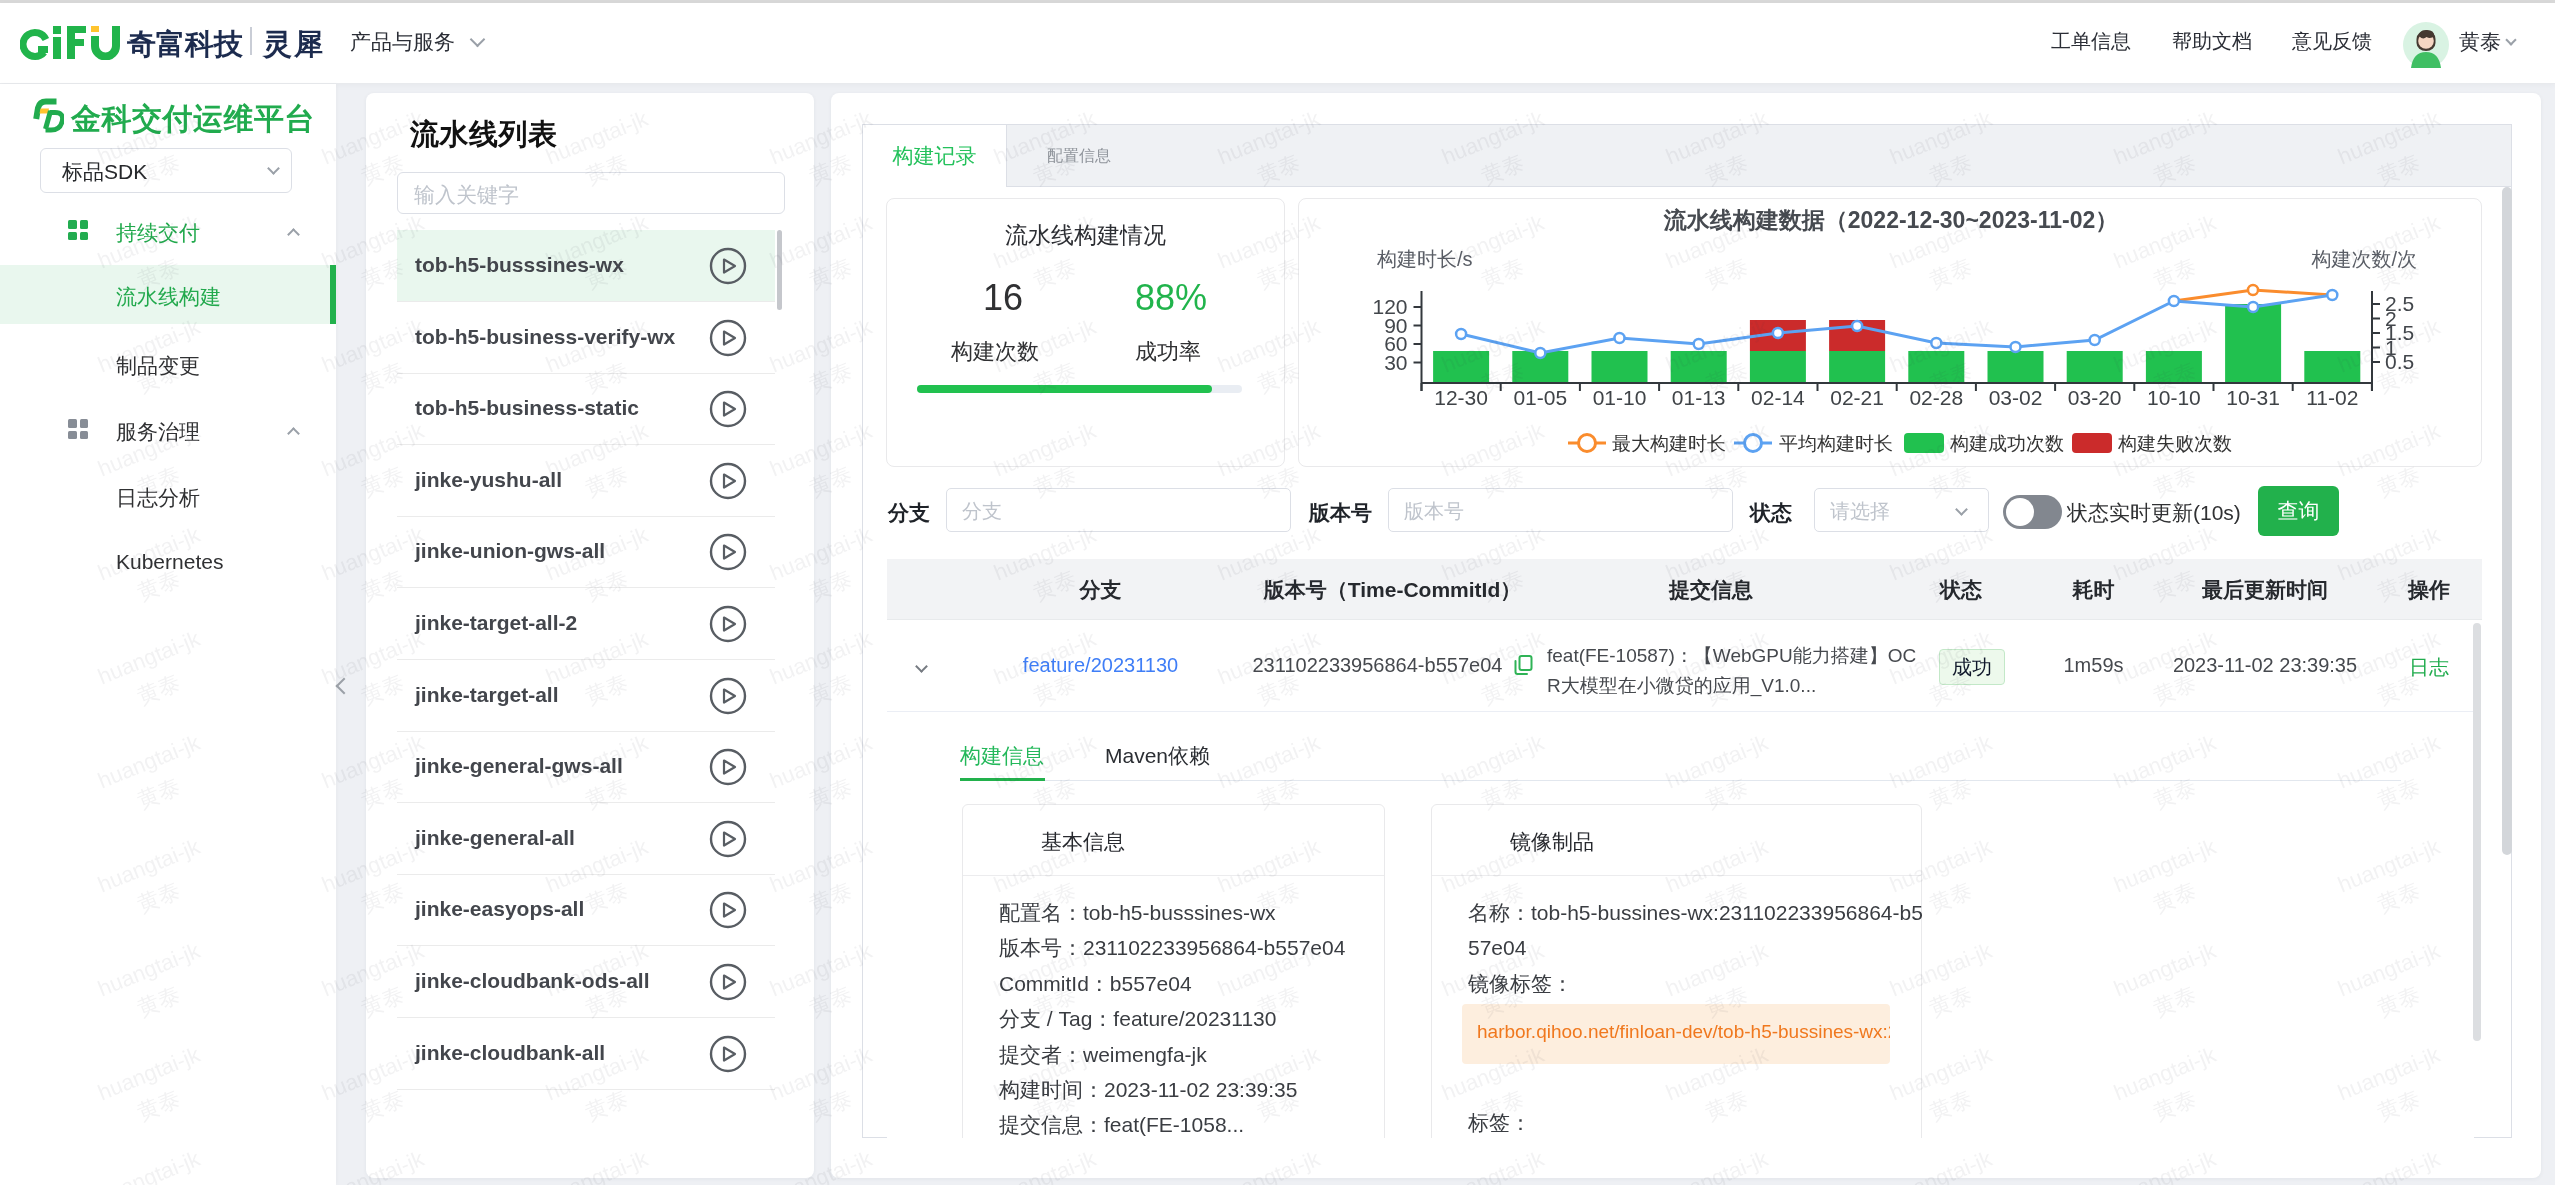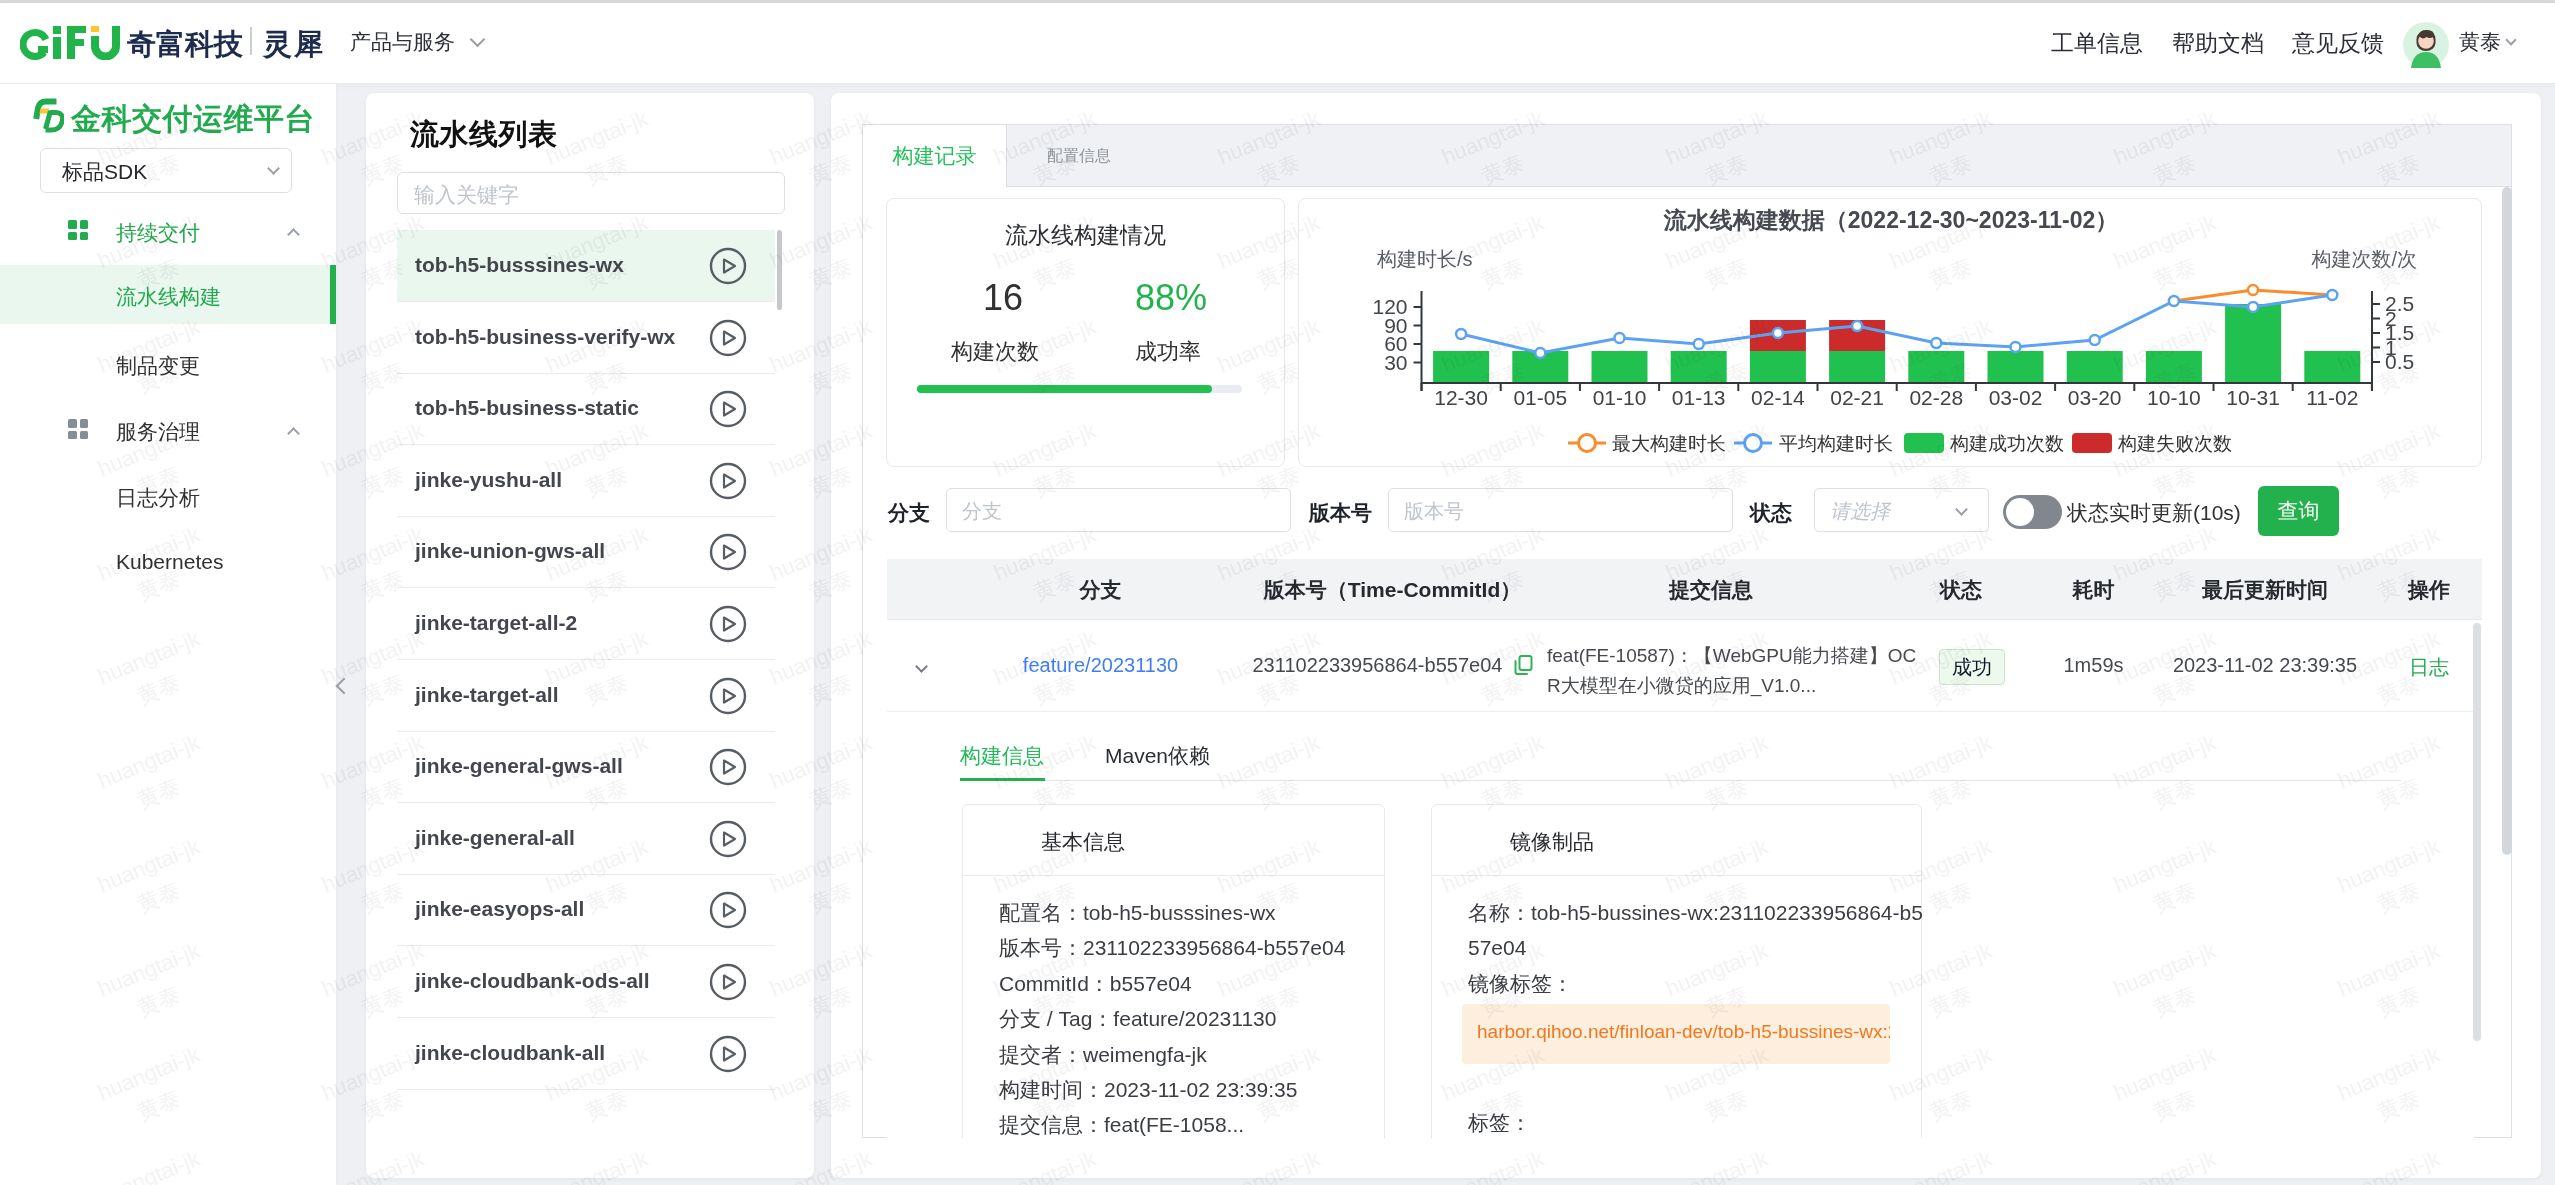--- a/index.html
+++ b/index.html
@@ -12,21 +12,21 @@
   #topstrip { left:0; top:0; width:2555px; height:3px; background:#d8d8d8; }
   #nav { left:0; top:3px; width:2555px; height:81px; background:#fff; border-bottom:1px solid #e8eaed; box-shadow:0 2px 6px rgba(0,0,0,0.03); }
   #nav .brandtext { position:absolute; left:127px; top:22px; font-size:29px; font-weight:bold; color:#1c2b4e; }
   #nav .divider { position:absolute; left:250px; top:24px; width:2px; height:28px; background:#c9cdd6; }
   #nav .lingxi { position:absolute; left:263px; top:22px; font-size:29px; font-weight:bold; color:#1c2b4e; letter-spacing:2px;}
   #nav .prod { position:absolute; left:350px; top:25px; font-size:21px; color:#2b2e36; }
   .chev { display:inline-block; width:11px; height:11px; border-right:2px solid #9aa0a8; border-bottom:2px solid #9aa0a8; }
   .chev.down { transform:rotate(45deg); }
   .chev.up { transform:rotate(-135deg); }
   .chev.left { transform:rotate(135deg); }
-  #nav .rlink { position:absolute; top:25px; font-size:23px; color:#2b2e36; }
+  #nav .rlink { position:absolute; top:25px; font-size:20px; color:#2b2e36; }
   #nav .uname { position:absolute; top:25px; left:2459px; font-size:21px; color:#2b2e36; }
 
   
   #sidebar { left:0; top:84px; width:336px; height:1101px; background:#fff; box-shadow:1px 0 4px rgba(0,0,0,0.03); }
   #sidebar .slogo-text { position:absolute; left:71px; top:15px; font-size:30px; font-weight:bold; color:#21ab4e; letter-spacing:0.5px;}
   #sel { position:absolute; left:40px; top:64px; width:252px; height:45px; border:1px solid #dcdfe6; border-radius:6px; }
   #sel .t { position:absolute; left:21px; top:9px; font-size:21px; color:#26282b; }
   .gicon { position:absolute; width:22px; height:22px; }
   .gicon i { position:absolute; width:9px; height:9px; background:#22ac50; border-radius:1.5px;}
   .gicon.gray i { background:#878d96; }
@@ -384,21 +384,21 @@
 
     <div class="flabel" style="left:25px;">分支</div>
     <div class="finput" style="left:83px;width:345px;">
         <div class="ph">分支</div>
       </div>
     <div class="flabel" style="left:446px;">版本号</div>
     <div class="finput" style="left:525px;width:345px;">
         <div class="ph">版本号</div>
       </div>
     <div class="flabel" style="left:887px;">状态</div>
-    <div class="finput" style="left:951px;width:175px;font-style:italic;">
+    <div class="finput" style="left:951px;width:175px;">
         <div class="ph">请选择</div>
       <span class="chev down abs" style="left:142px;top:16px;width:9px;height:9px"></span>
       </div>
     <div id="toggle">
         <i></i>
       </div>
     <div class="flabel" style="left:1204px;font-weight:normal;color:#303133;">状态实时更新(10s)</div>
     <div id="qbtn">查询</div>
 
     <div id="tbl">

